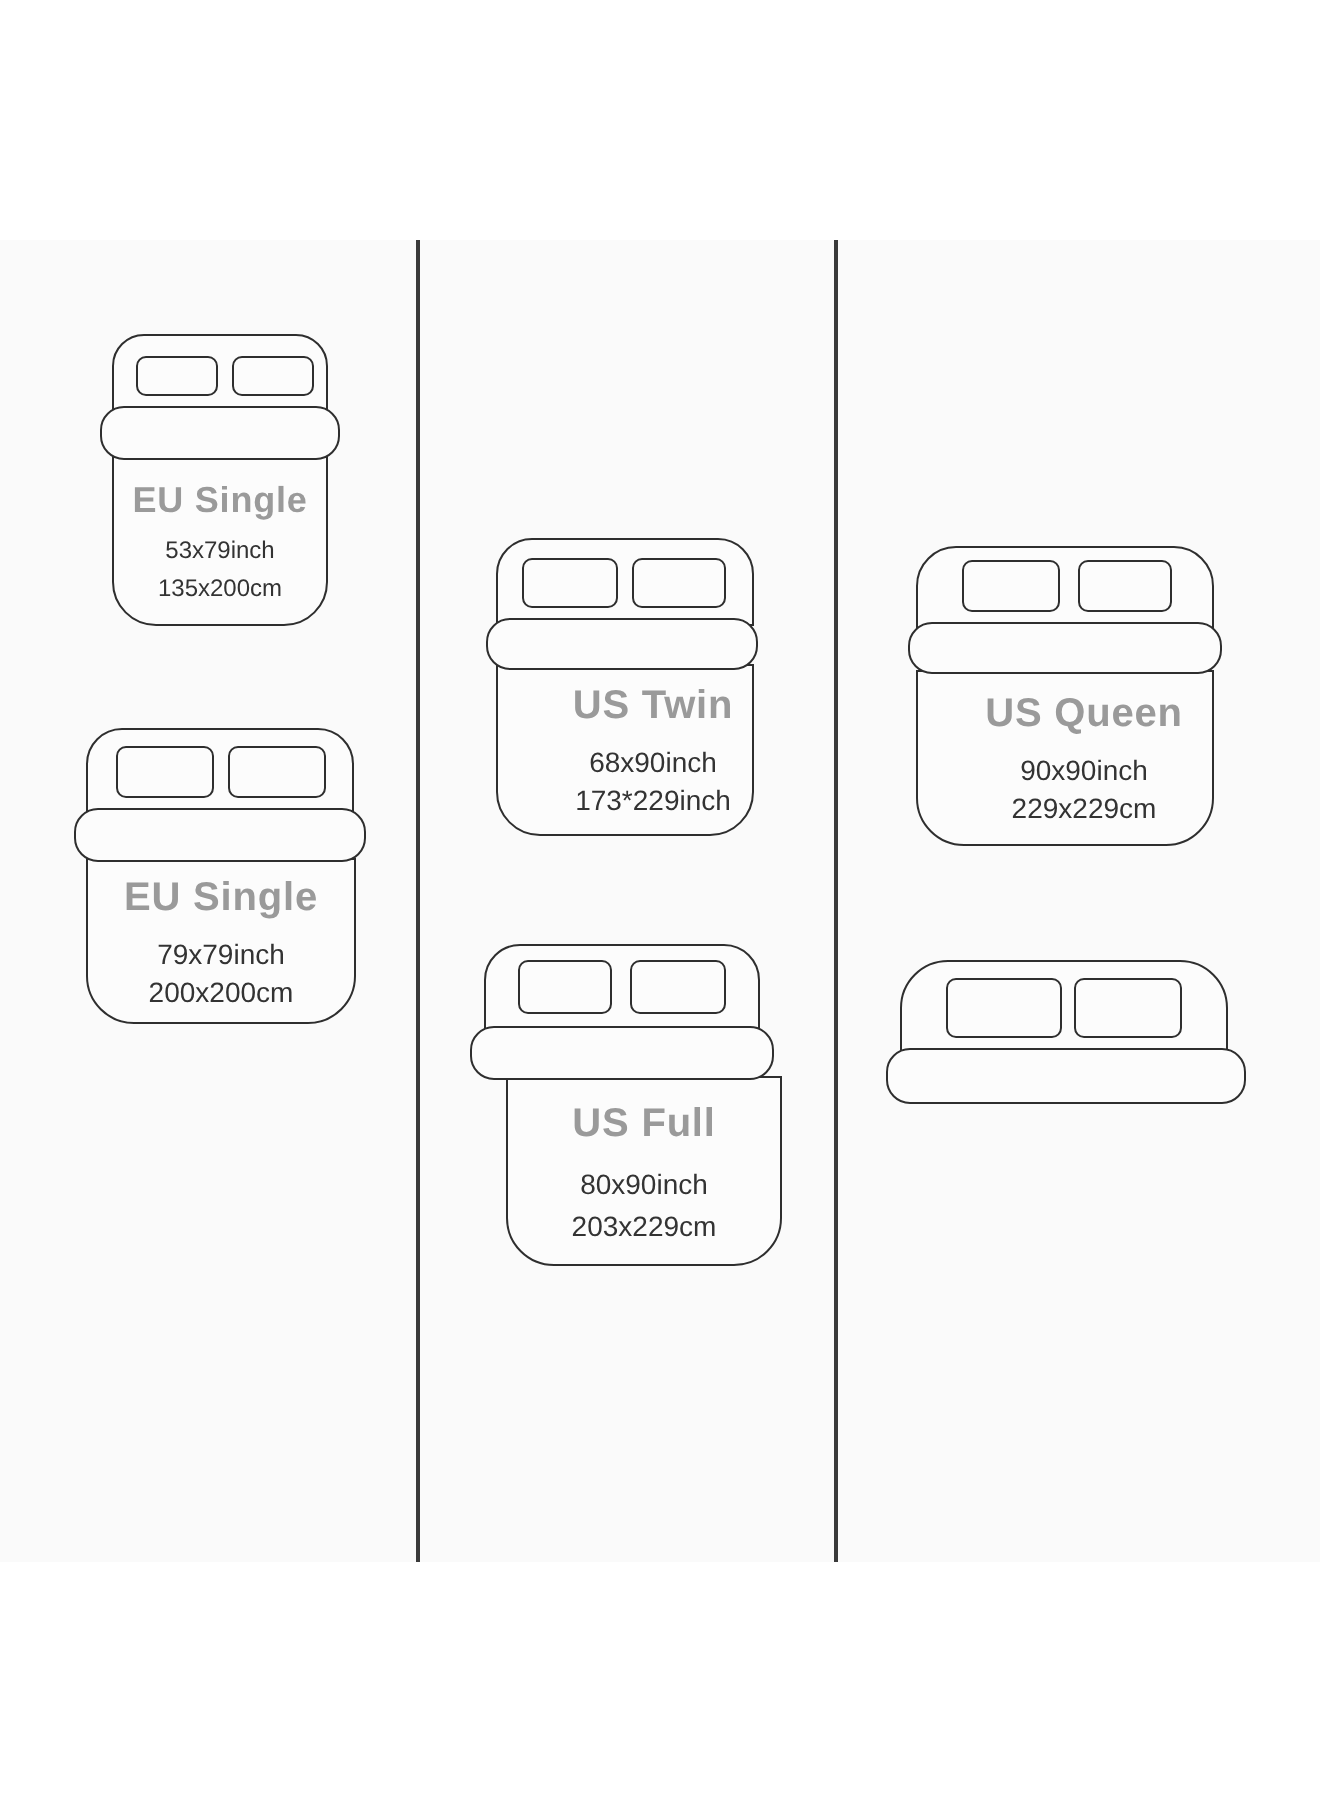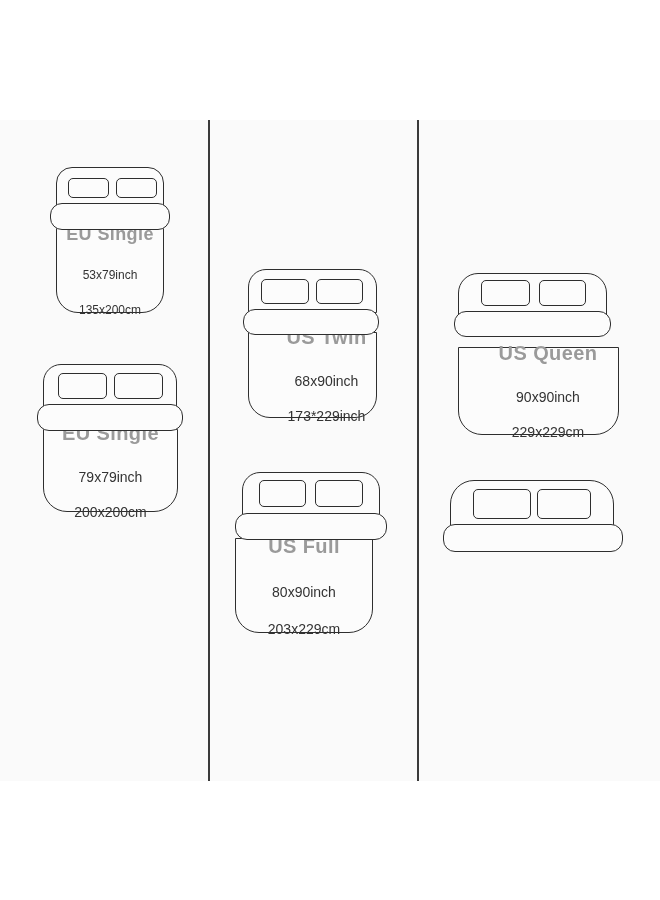--- a/index.html
+++ b/index.html
@@ -26,21 +26,20 @@
 
   .bed{position:absolute;}
   .bed *{box-sizing:border-box;}
   .pillows{position:absolute;background:var(--bed-fill);border:1.6px solid var(--outline);}
   .pillow{position:absolute;background:var(--bed-fill);border:1.6px solid var(--outline);border-radius:5px;}
   .fold{position:absolute;background:var(--bed-fill);border:1.6px solid var(--outline);border-radius:12px;}
   .bbody{
     position:absolute;background:var(--bed-fill);border:1.6px solid var(--outline);
     display:flex;flex-direction:column;align-items:center;justify-content:center;
     text-align:center;
-    gap:16px;
   }
   .bed-name{
     font-size:20px;font-weight:700;color:var(--bed-name);
     letter-spacing:.4px;line-height:22px;margin-bottom:6px;white-space:nowrap;
   }
   .bed-dim{
     font-size:14px;font-weight:400;color:var(--bed-dim);
     line-height:16px;margin-top:3px;white-space:nowrap;
   }
 
@@ -78,30 +77,30 @@
   .b4 .p2{left:67px;top:9px;width:47px;height:25px;}
   .b4 .fold{left:0;top:40px;width:136px;height:26px;}
   .b4 .bbody{left:5px;top:63px;width:129px;height:86px;border-radius:0 0 22px 22px;padding-left:28px;}
 
   
   .b5{left:235px;top:472px;width:152px;height:161px;}
   .b5 .pillows{left:7px;top:0;width:138px;height:45px;border-radius:18px 18px 0 0;}
   .b5 .p1{left:16px;top:7px;width:47px;height:27px;}
   .b5 .p2{left:72px;top:7px;width:48px;height:27px;}
   .b5 .fold{left:0;top:41px;width:152px;height:27px;}
-  .b5 .bbody{left:0;top:66px;width:138px;height:95px;border-radius:0 0 24px 24px;}
+  .b5 .bbody{left:18px;top:66px;width:138px;height:95px;border-radius:0 0 24px 24px;}
   .b5 .bed-dim{margin-top:5px;}
 
   
   .b6{left:454px;top:273px;width:157px;height:150px;}
   .b6 .pillows{left:4px;top:0;width:149px;height:42px;border-radius:20px 20px 0 0;}
   .b6 .p1{left:22px;top:6px;width:49px;height:26px;}
   .b6 .p2{left:80px;top:6px;width:47px;height:26px;}
   .b6 .fold{left:0;top:38px;width:157px;height:26px;}
-  .b6 .bbody{left:4px;top:74px;width:161px;height:88px;border-radius:0 0 24px 24px;padding-left:19px;}
+  .b6 .bbody{left:4px;top:62px;width:149px;height:88px;border-radius:0 0 24px 24px;padding-left:19px;}
 
   
   .b7{left:443px;top:480px;width:180px;height:146px;}
   .b7 .pillows{left:7px;top:0;width:164px;height:48px;border-radius:24px 24px 0 0;}
   .b7 .p1{left:22px;top:8px;width:58px;height:30px;}
   .b7 .p2{left:86px;top:8px;width:54px;height:30px;}
   .b7 .fold{left:0;top:44px;width:180px;height:28px;}
   .b7 .bbody{left:7px;top:70px;width:164px;height:76px;border-radius:0 0 24px 24px;}
   .b7 .bed-name{margin-bottom:2px;}
   .b7 .bed-dim{margin-top:2px;}

